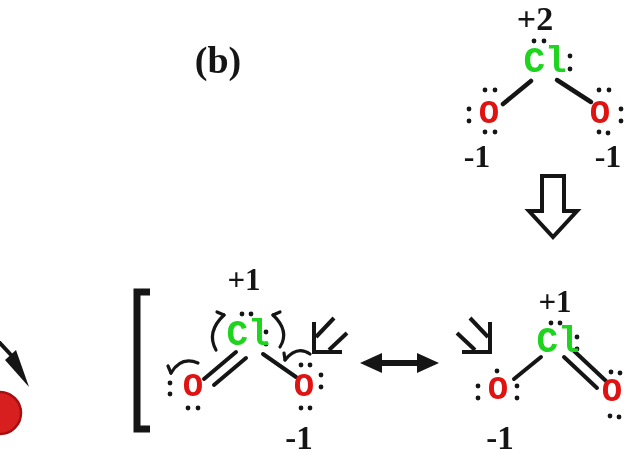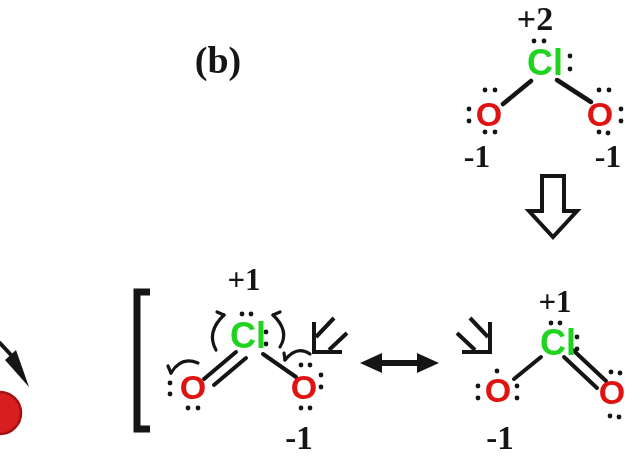--- a/index.html
+++ b/index.html
@@ -13,21 +13,21 @@
   #overlay{position:absolute;left:0;top:0;}
   .lbl{
     position:absolute;
     font-weight:bold;
     line-height:1;
     white-space:nowrap;
     transform:translateX(-50%);
     color:#151515;
   }
   .serif{font-family:"Liberation Serif", serif;}
-  .sans{font-family:Liberation Sans, sans-serif;}
+  .sans{font-family:Liberation Mono, monospace;}
   .green{color:var(--cl-green,#1fd41f);}
   .red{color:var(--o-red,#e01313);}
 </style>
 </head>
 <body>
 
 <div id="canvas">
 
   <svg id="overlay" width="640" height="462" viewBox="0 0 640 462">
 

